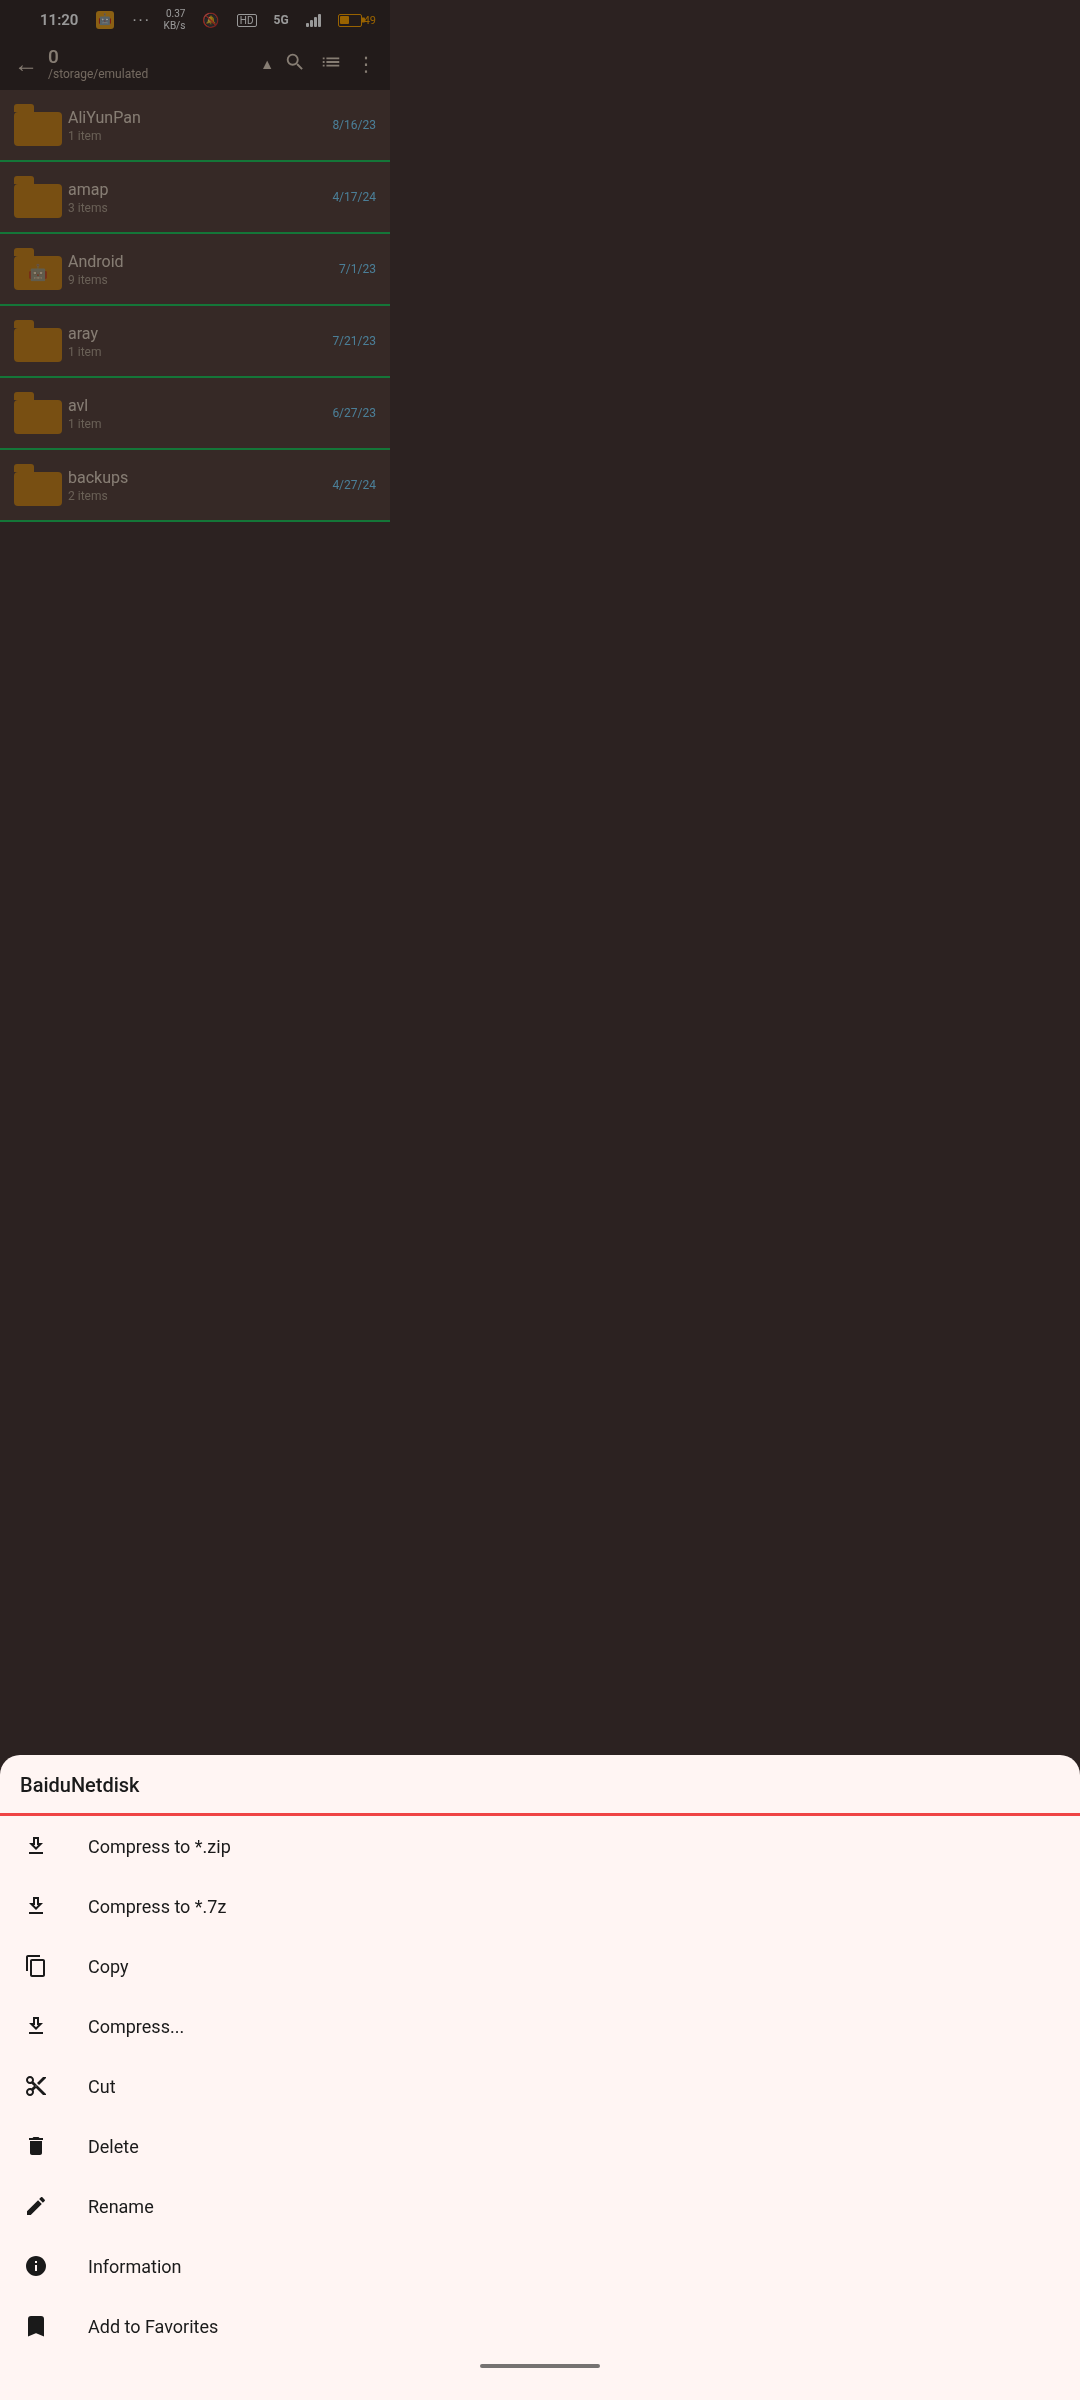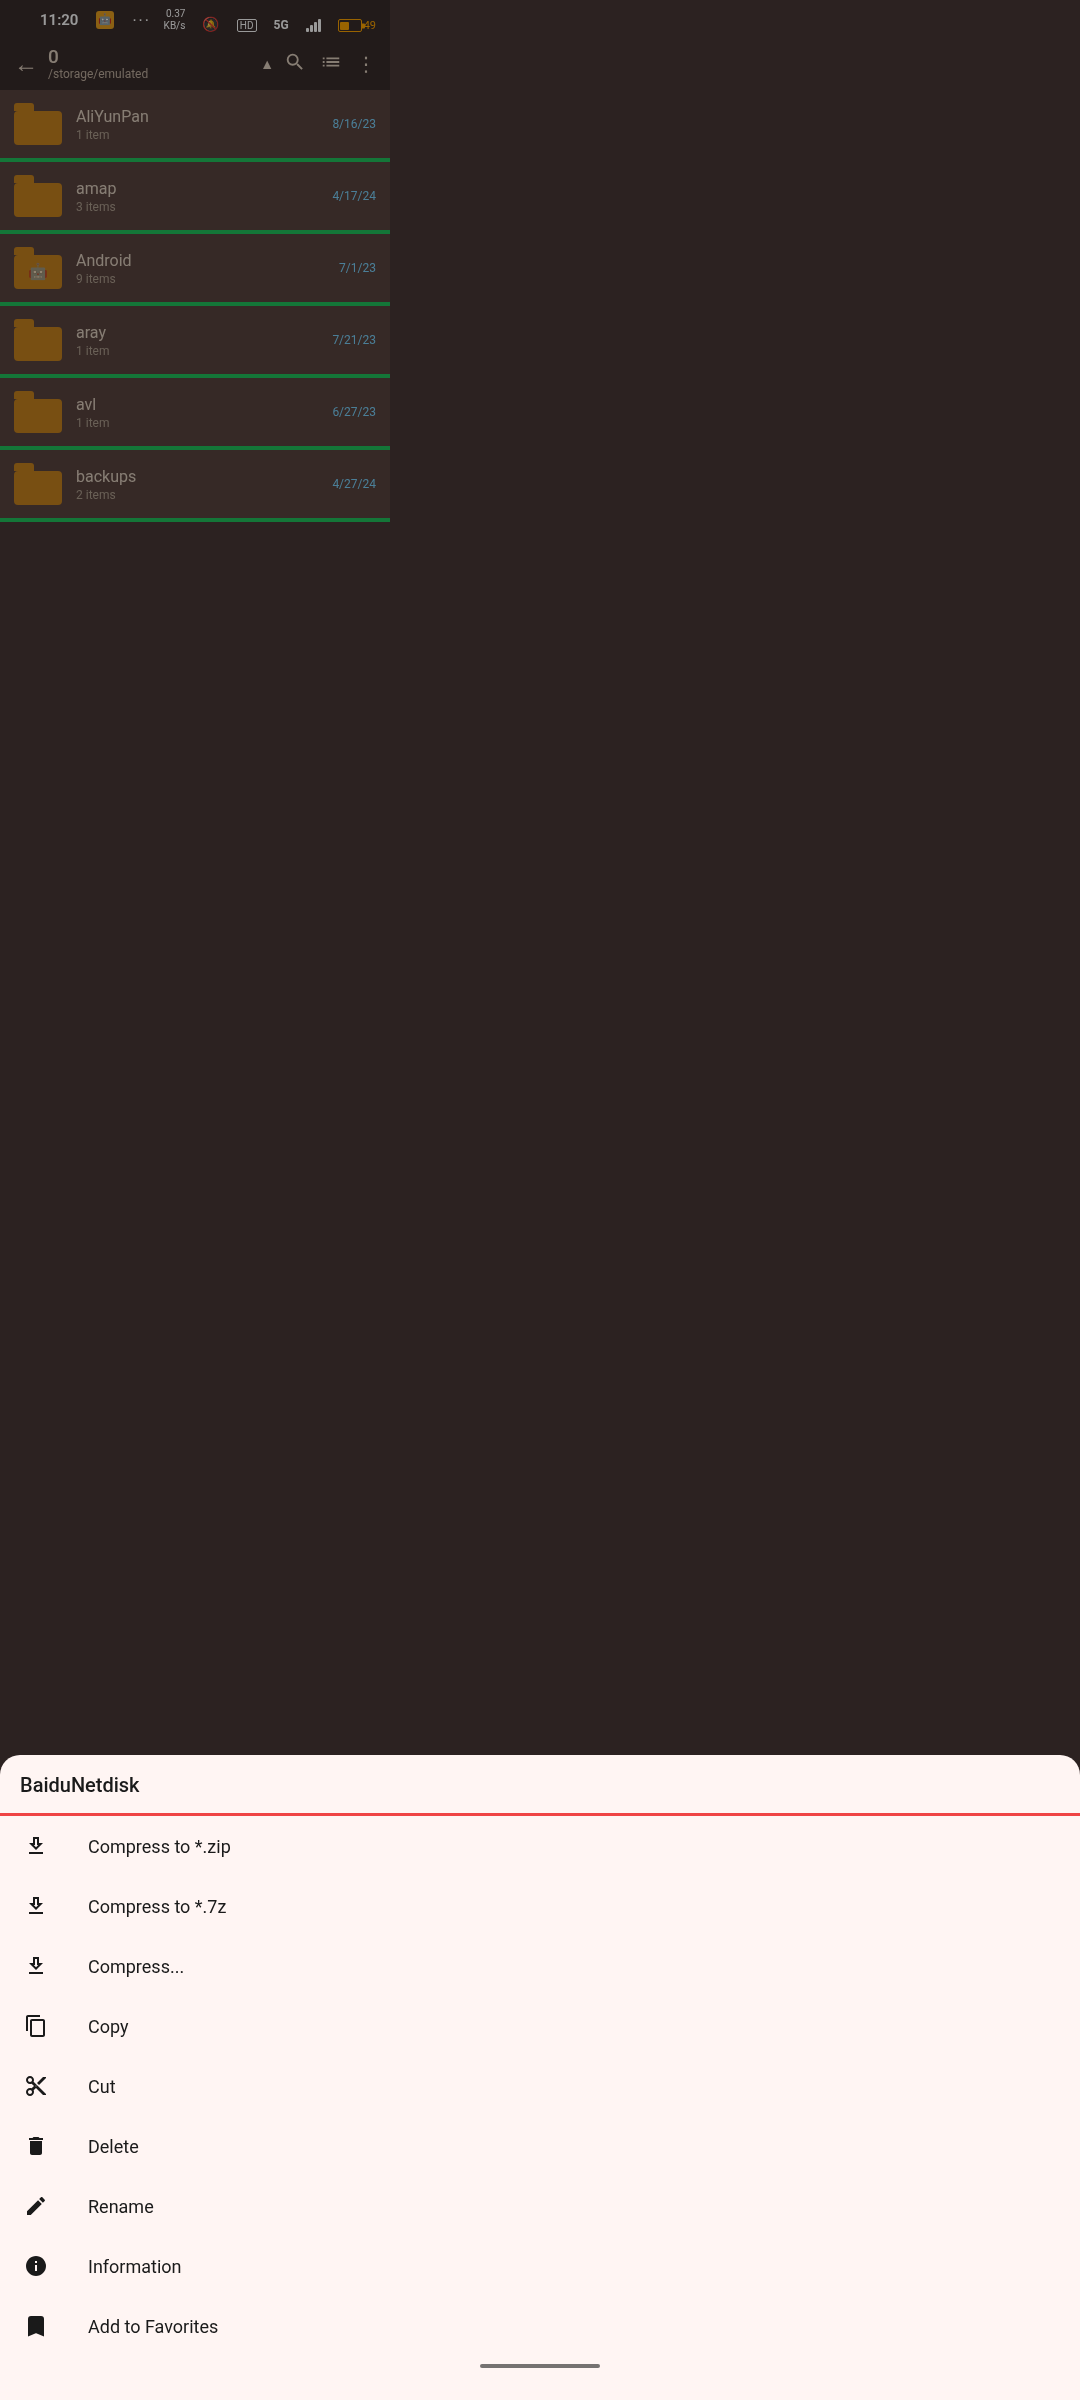--- a/index.html
+++ b/index.html
@@ -44,21 +44,21 @@
       justify-content: center;
       font-size: 11px;
     }
     .status-dots {
       color: #fff;
       font-size: 16px;
       letter-spacing: 2px;
     }
     .status-right {
       display: flex;
-      align-items: flex-end;
+      align-items: center;
       gap: 17px;
       color: #fff;
       font-size: 11px;
     }
     .battery-icon {
       display: flex;
       align-items: center;
       gap: 2px;
     }
     .battery-box {
@@ -150,22 +150,22 @@
 
     
     .file-list {
       background: #5a4540;
     }
     .file-item {
       display: flex;
       align-items: center;
       padding: 0 14px;
       height: 72px;
-      border-bottom: 4px solid #22c55e;
-      gap: 14px;
+      border-bottom: 2px solid #22c55e;
+      gap: 6px;
     }
     .folder-icon {
       width: 48px;
       height: 42px;
       flex-shrink: 0;
       position: relative;
     }
     .folder-body {
       width: 48px;
       height: 34px;
@@ -432,35 +432,35 @@
   <div class="sheet-menu-item">
     <div class="menu-icon compress-7z-icon">
       <svg viewBox="0 0 24 24" fill="#1a1a1a" width="26" height="26">
           <path d="M19 9h-4V3H9v6H5l7 7 7-7zm-8 2V5h2v6h1.17L12 13.17 9.83 11H11zm-6 7h14v2H5z"></path>
         </svg>
     </div>
     <span class="menu-label">Compress to *.7z</span>
   </div>
 
   <div class="sheet-menu-item">
+    <div class="menu-icon copy-icon">
+      <svg viewBox="0 0 24 24" fill="#1a1a1a" width="26" height="26">
+          <path d="M16 1H4c-1.1 0-2 .9-2 2v14h2V3h12V1zm3 4H8c-1.1 0-2 .9-2 2v14c0 1.1.9 2 2 2h11c1.1 0 2-.9 2-2V7c0-1.1-.9-2-2-2zm0 16H8V7h11v14z"></path>
+        </svg>
+    </div>
+    <span class="menu-label">Copy</span>
+  </div>
+
+  <div class="sheet-menu-item">
     <div class="menu-icon compress-icon">
       <svg viewBox="0 0 24 24" fill="#1a1a1a" width="26" height="26">
           <path d="M19 9h-4V3H9v6H5l7 7 7-7zm-8 2V5h2v6h1.17L12 13.17 9.83 11H11zm-6 7h14v2H5z"></path>
         </svg>
     </div>
     <span class="menu-label">Compress...</span>
-  </div>
-
-  <div class="sheet-menu-item">
-    <div class="menu-icon copy-icon">
-      <svg viewBox="0 0 24 24" fill="#1a1a1a" width="26" height="26">
-          <path d="M16 1H4c-1.1 0-2 .9-2 2v14h2V3h12V1zm3 4H8c-1.1 0-2 .9-2 2v14c0 1.1.9 2 2 2h11c1.1 0 2-.9 2-2V7c0-1.1-.9-2-2-2zm0 16H8V7h11v14z"></path>
-        </svg>
-    </div>
-    <span class="menu-label">Copy</span>
   </div>
 
   <div class="sheet-menu-item">
     <div class="menu-icon cut-icon">
       <svg viewBox="0 0 24 24" fill="#1a1a1a" width="26" height="26">
           <path d="M9.64 7.64c.23-.5.36-1.05.36-1.64 0-2.21-1.79-4-4-4S2 3.79 2 6s1.79 4 4 4c.59 0 1.14-.13 1.64-.36L10 12l-2.36 2.36C7.14 14.13 6.59 14 6 14c-2.21 0-4 1.79-4 4s1.79 4 4 4 4-1.79 4-4c0-.59-.13-1.14-.36-1.64L12 14l7 7h3v-1L9.64 7.64zM6 8c-1.1 0-2-.89-2-2s.9-2 2-2 2 .89 2 2-.9 2-2 2zm0 12c-1.1 0-2-.89-2-2s.9-2 2-2 2 .89 2 2-.9 2-2 2zm6-7.5c-.28 0-.5-.22-.5-.5s.22-.5.5-.5.5.22.5.5-.22.5-.5.5zM19 3l-6 6 2 2 7-7V3h-3z"></path>
         </svg>
     </div>
     <span class="menu-label">Cut</span>
   </div>

